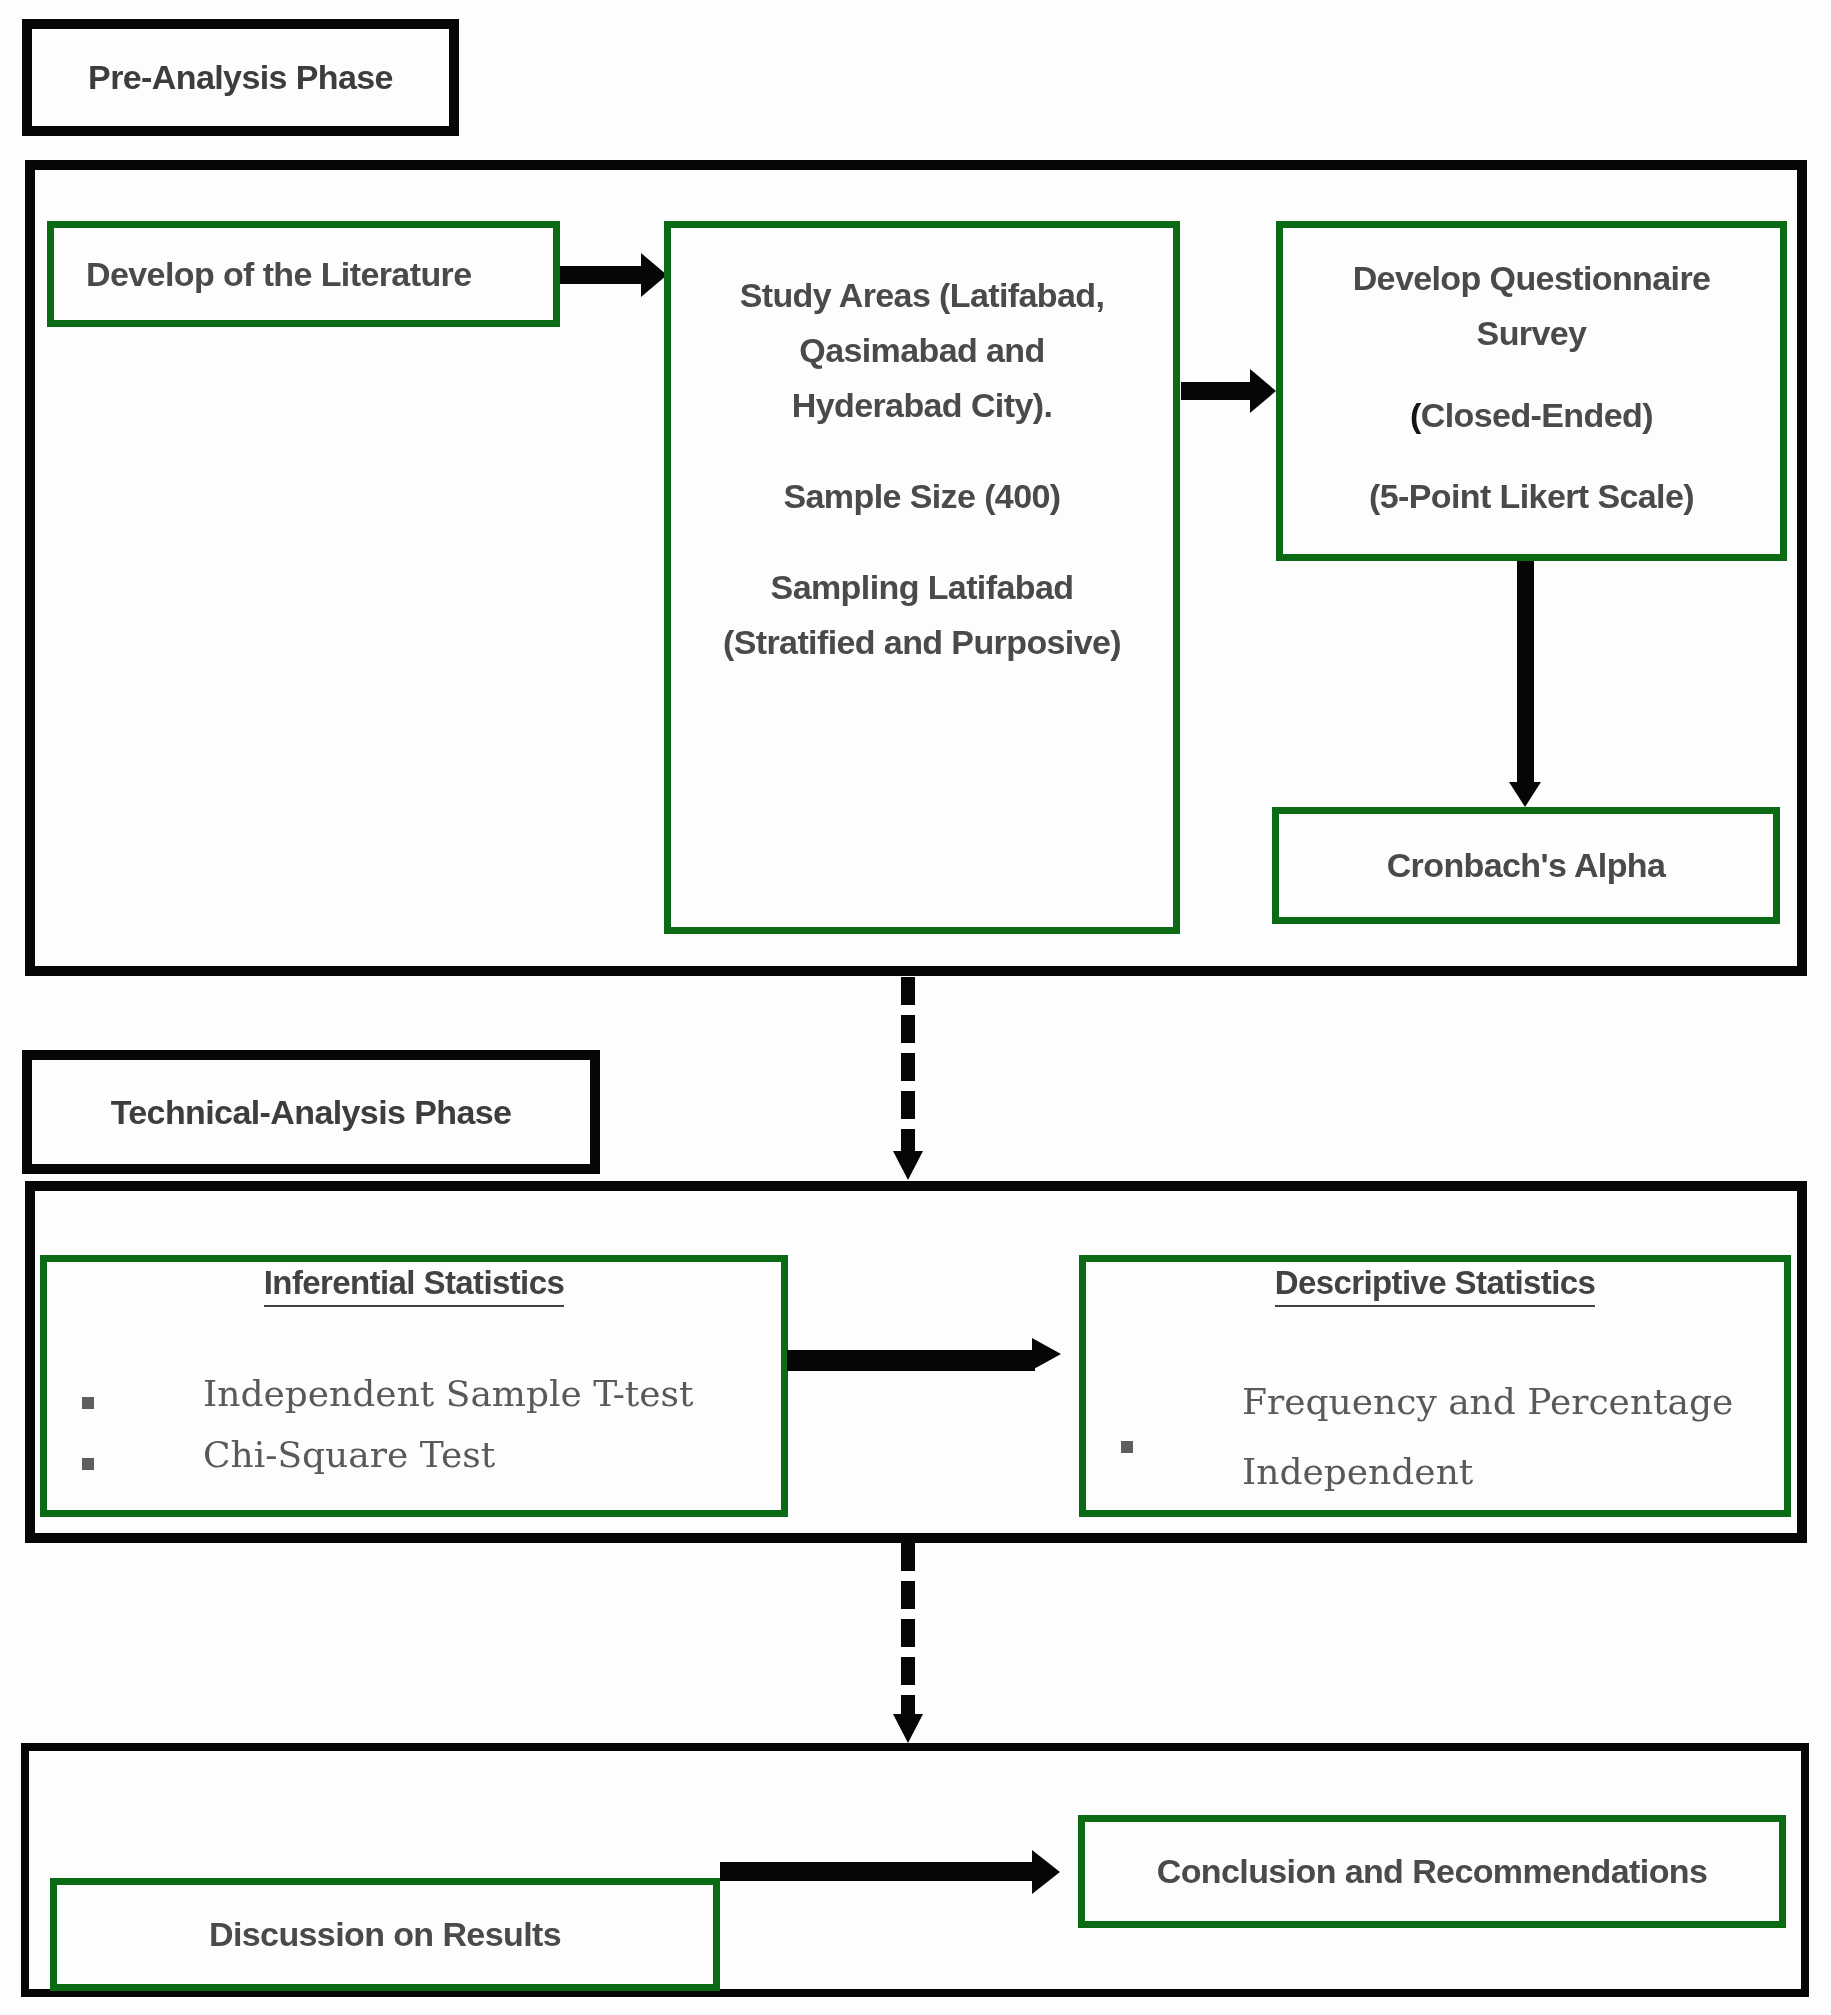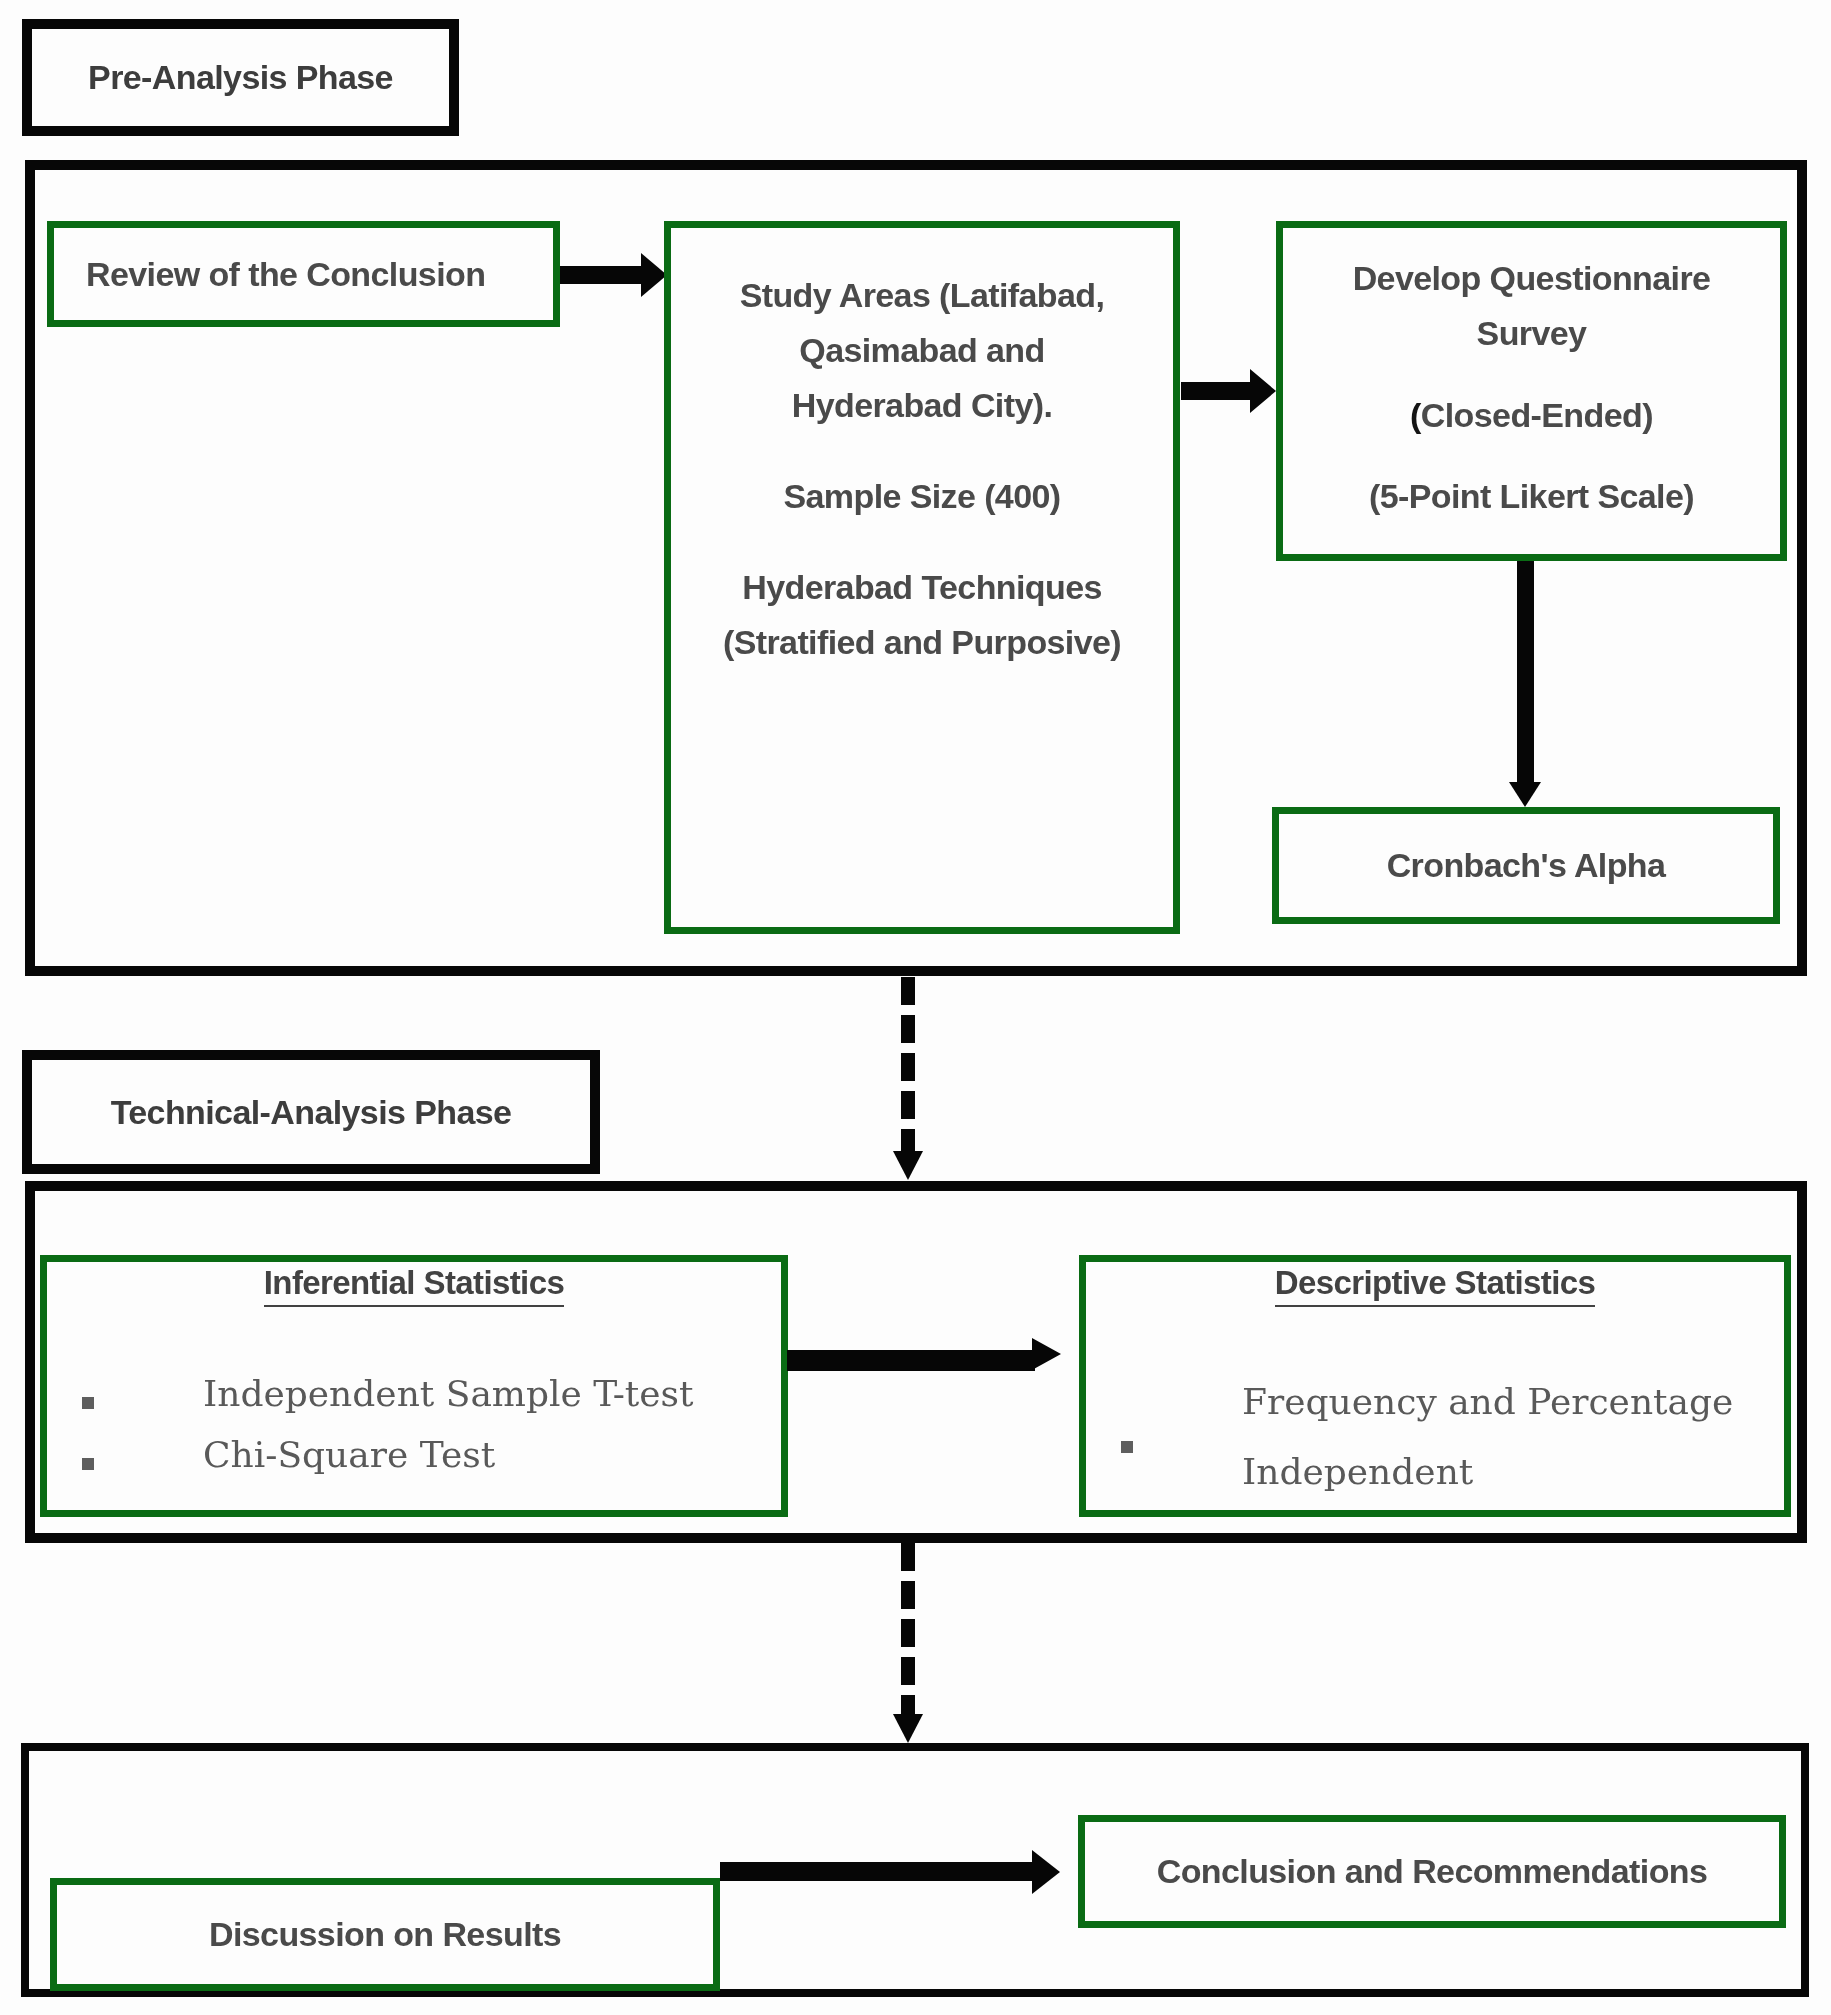--- a/index.html
+++ b/index.html
@@ -77,31 +77,31 @@
 
 <div class="canvas">
 
   <div class="blackbox label-box" id="label1">
     <span>Pre-Analysis Phase</span>
   </div>
 
   <div class="blackbox" id="container1"></div>
 
   <div class="greenbox" id="review-box">
-    <span class="boldtext">Review of the Conclusion</span>
+    <span class="boldtext">Develop of the Literature</span>
   </div>
 
   <div class="shaft-h" id="arrowA-shaft"></div>
   <div class="head-right" id="arrowA-head"></div>
 
   <div class="greenbox" id="study-box">
     <div class="inner boldtext">
       <p><span>Study Areas (Latifabad,</span><br><span>Qasimabad and</span><br><span>Hyderabad City).</span></p>
       <p><span>Sample Size (400)</span></p>
-      <p><span>Hyderabad Techniques</span><br><span>(Stratified and Purposive)</span></p>
+      <p><span>Sampling Latifabad</span><br><span>(Stratified and Purposive)</span></p>
     </div>
   </div>
 
   <div class="shaft-h" id="arrowB-shaft"></div>
   <div class="head-right" id="arrowB-head"></div>
 
   <div class="greenbox" id="develop-box">
     <div class="inner boldtext">
       <p><span>Develop Questionnaire</span><br><span>Survey</span></p>
       <p><span class="dark-paren">(</span><span>Closed-Ended)</span></p>

